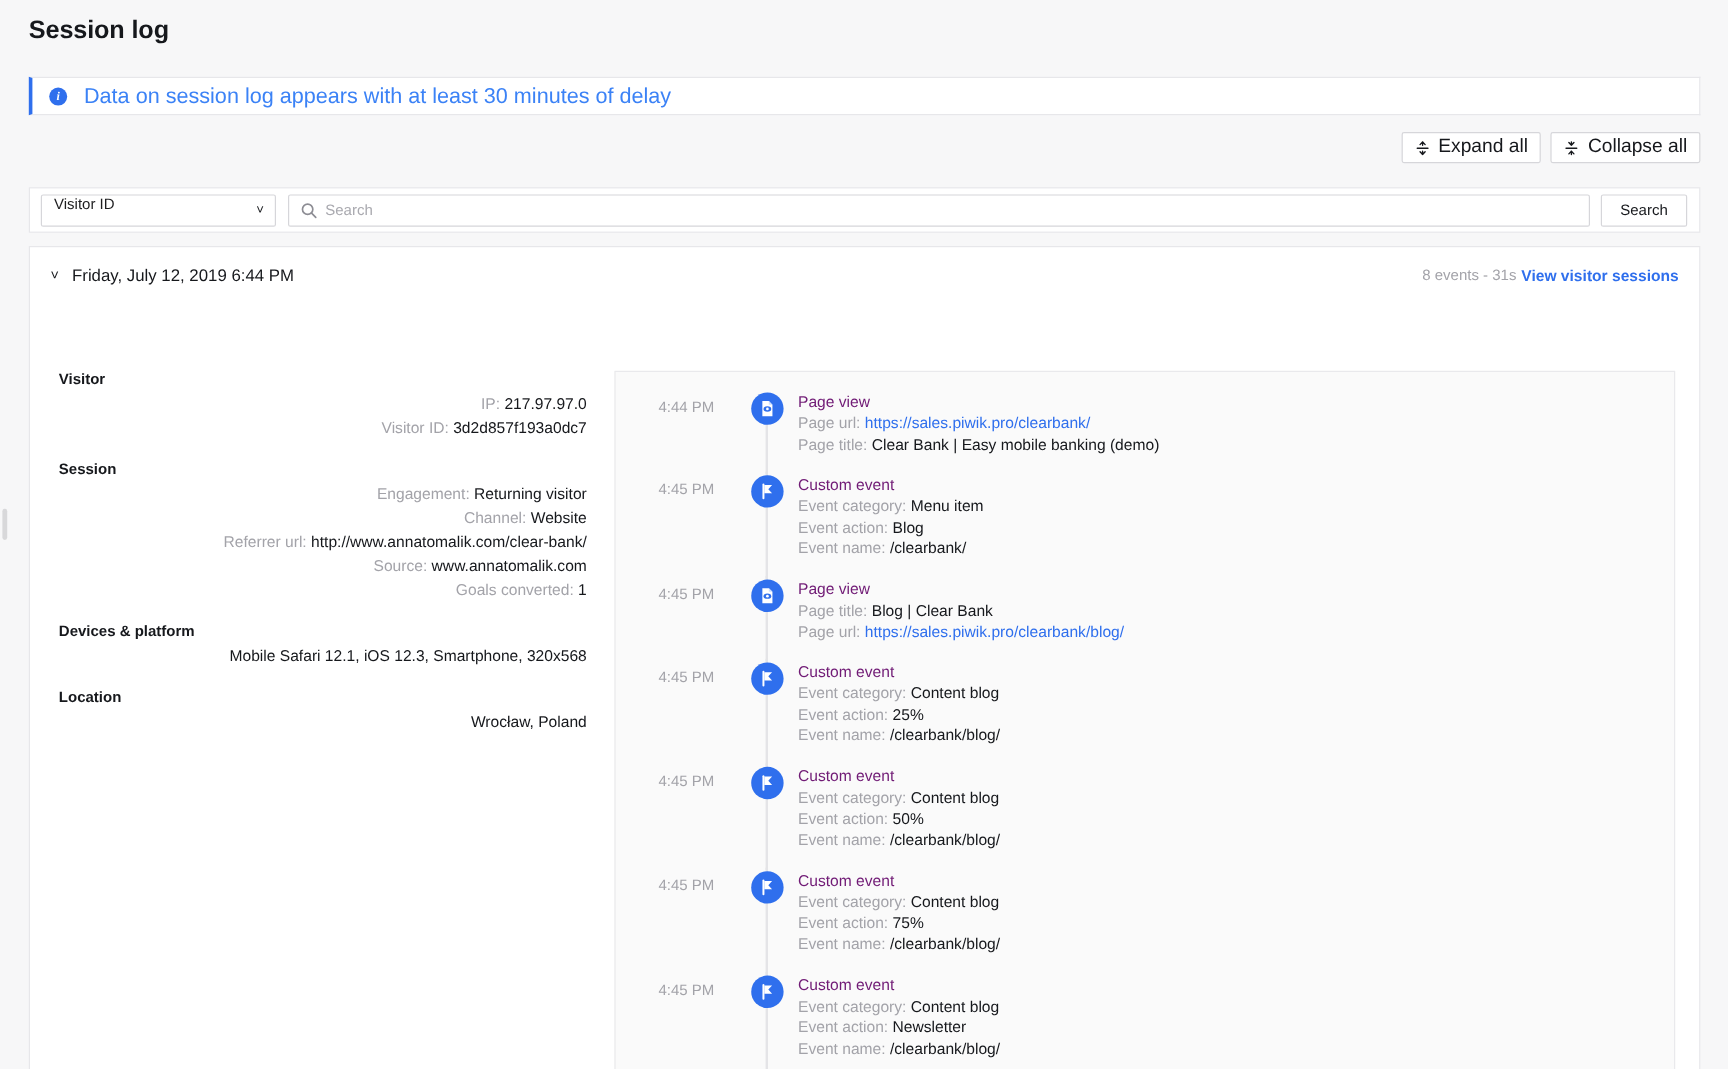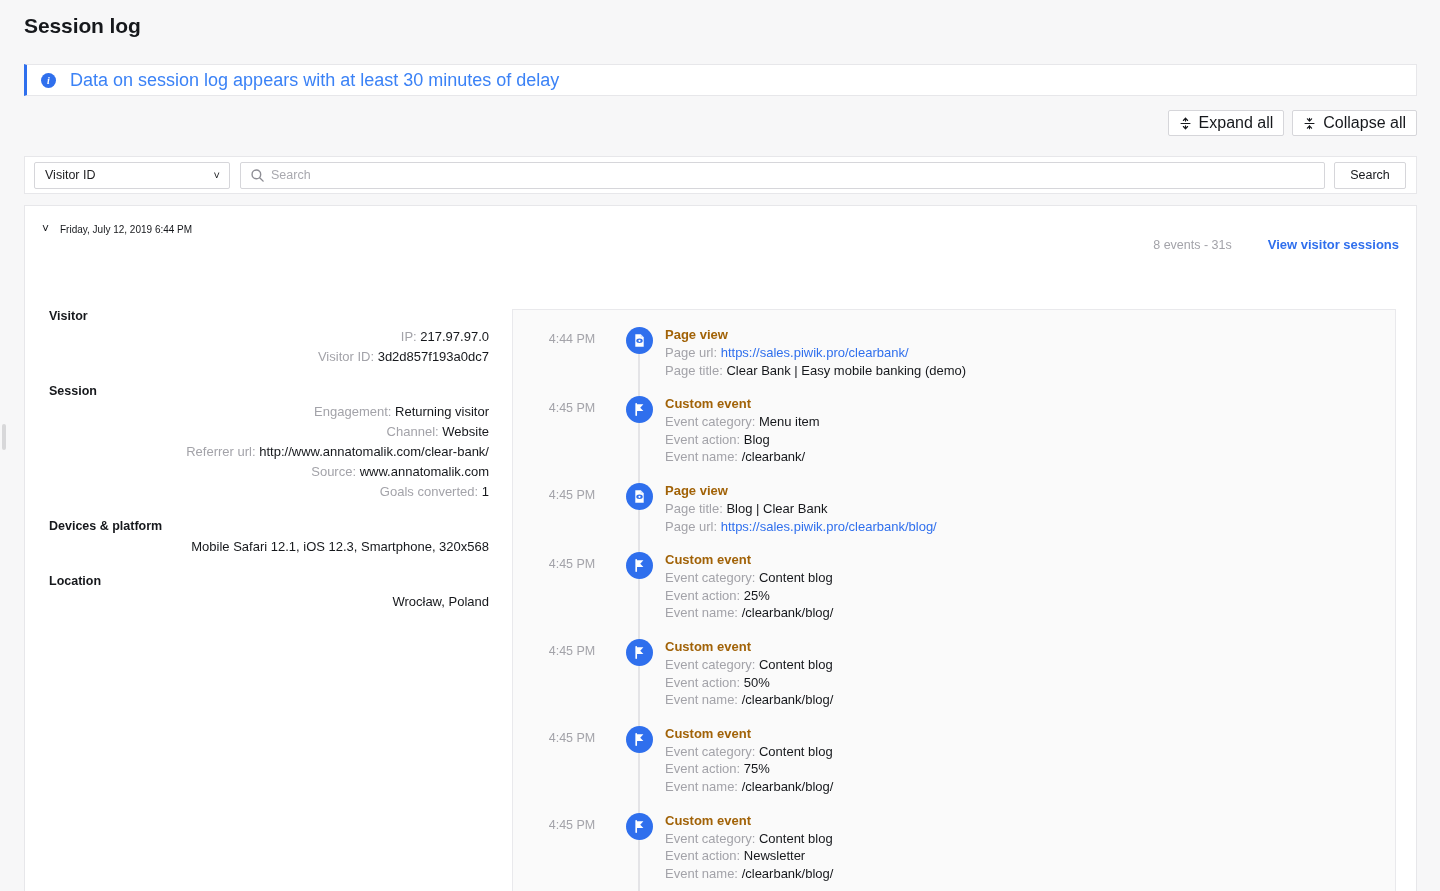--- a/index.html
+++ b/index.html
@@ -67,21 +67,21 @@
   
   .search-card {
     position: absolute; left: 24px; top: 156px;
     width: 1393px; height: 38px;
     background: #fff; border: 1px solid #e7e7ea;
     display: flex; align-items: center; padding: 0 0 0 9px;
   }
   .select-wrap {
     position: relative; width: 196px; height: 27px;
     border: 1px solid #d6d6da; border-radius: 2px; background: #fff;
-    display: flex; align-items: center; padding: 0 10px;
+    display: flex; padding: 0 10px;
     font-size: 12.5px; cursor: pointer;
   }
   .select-wrap .chev {
     position: absolute; right: 9px; top: 50%; transform: translateY(-50%);
     font-size: 11px; color: #16181c;
   }
   .search-input-wrap {
     position: relative; margin-left: 10px;
     width: 1085px; height: 27px;
     border: 1px solid #d6d6da; border-radius: 2px; background: #fff;
@@ -111,24 +111,24 @@
   }
   .session-head {
     position: relative; height: 46px;
     display: flex; align-items: center;
   }
   .caret {
     margin-left: 17px; margin-right: 11px;
     font-size: 12px; color: #16181c; cursor: pointer;
     line-height: 1;
   }
-  .session-date { font-size: 10px; color: #16181c; }
+  .session-date { font-size: 14px; color: #16181c; }
   .head-right {
     position: absolute; right: 17px; top: 0; height: 46px;
-    display: flex; align-items: flex-end; gap: 36px;
+    display: flex; align-items: center; gap: 4px;
   }
   .events-count { font-size: 12.5px; color: #a3a3a9; }
   .view-sessions {
     font-size: 13px; color: #2f6fed; font-weight: bold; cursor: pointer;
   }
 
   
   .session-body { position: relative; }
 
   .visitor-info {
@@ -173,21 +173,21 @@
   .ev-icon {
     position: relative; z-index: 2;
     width: 27px; height: 27px; border-radius: 50%;
     margin-top: 3px;
     display: flex; align-items: center; justify-content: center;
     flex: 0 0 auto;
   }
   .ev-icon.blue { background: #2f6fed; }
 
   .ev-body { padding-top: 1px; padding-bottom: 14px; }
-  .ev-title { font-size: 13px; font-weight: bold; color: #a16207; line-height: 19px; }
+  .ev-title { font-size: 13px; font-weight: normal; color: #701a75; line-height: 19px; }
   .ev-line-row { font-size: 13px; line-height: 17.6px; color: #16181c; }
   .ev-key { color: #a3a3a9; }
   .ev-link { color: #2f6fed; }
 </style>
 </head>
 <body>
 
 <div class="page">
 
   <div class="edge-handle"></div>

